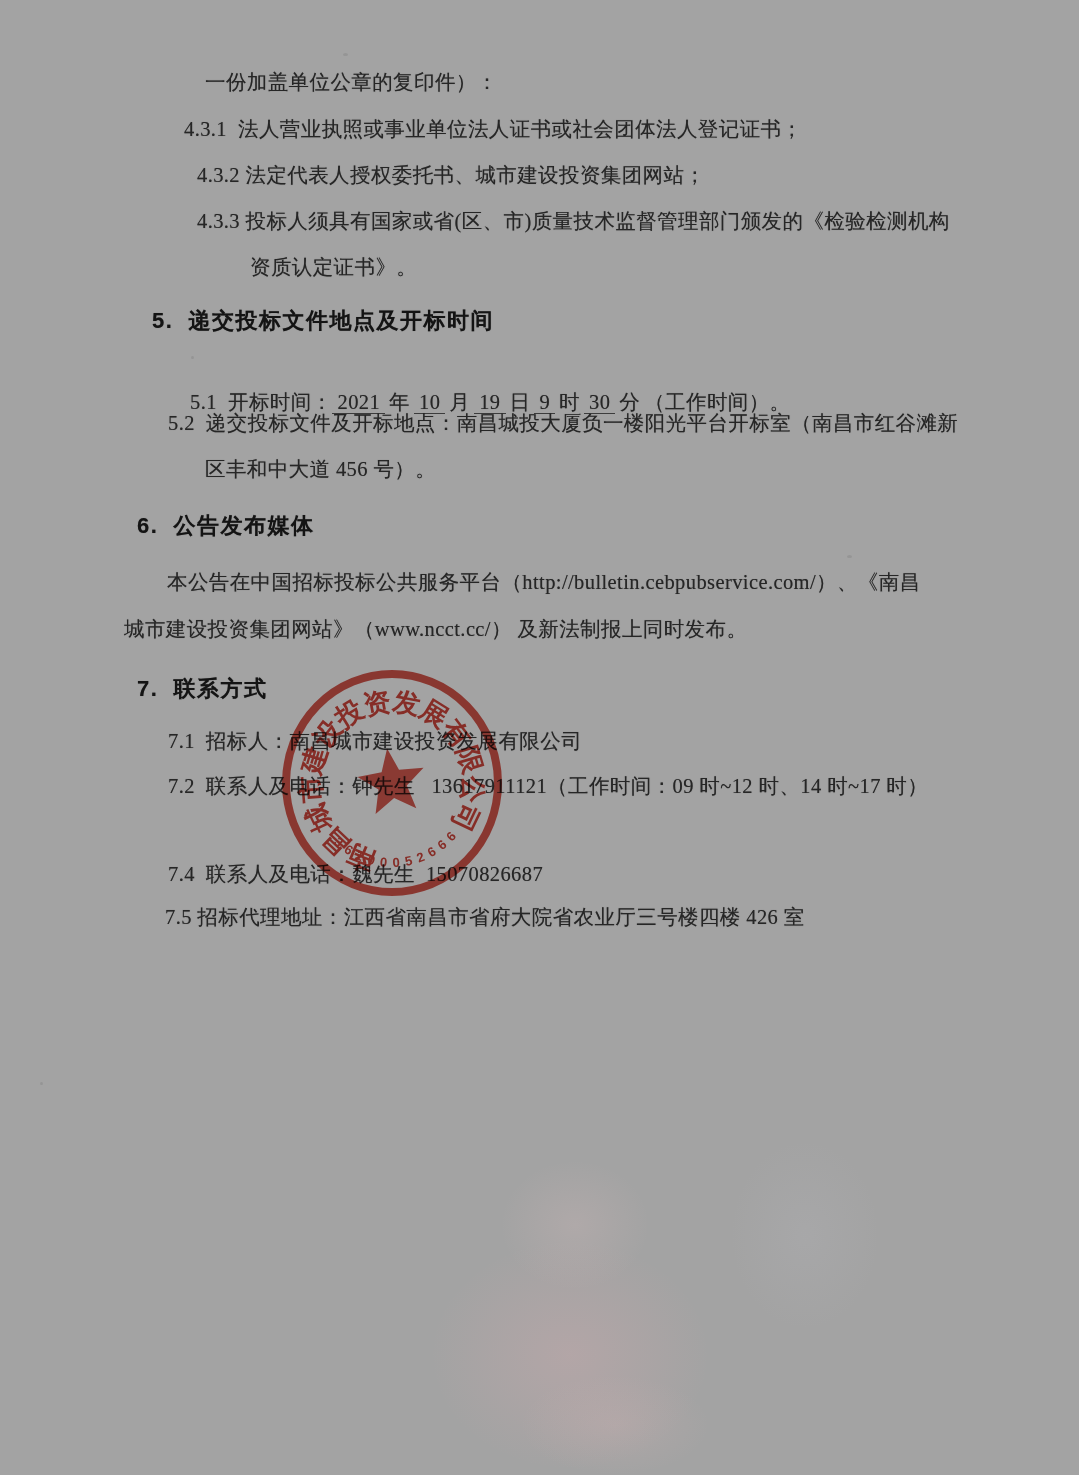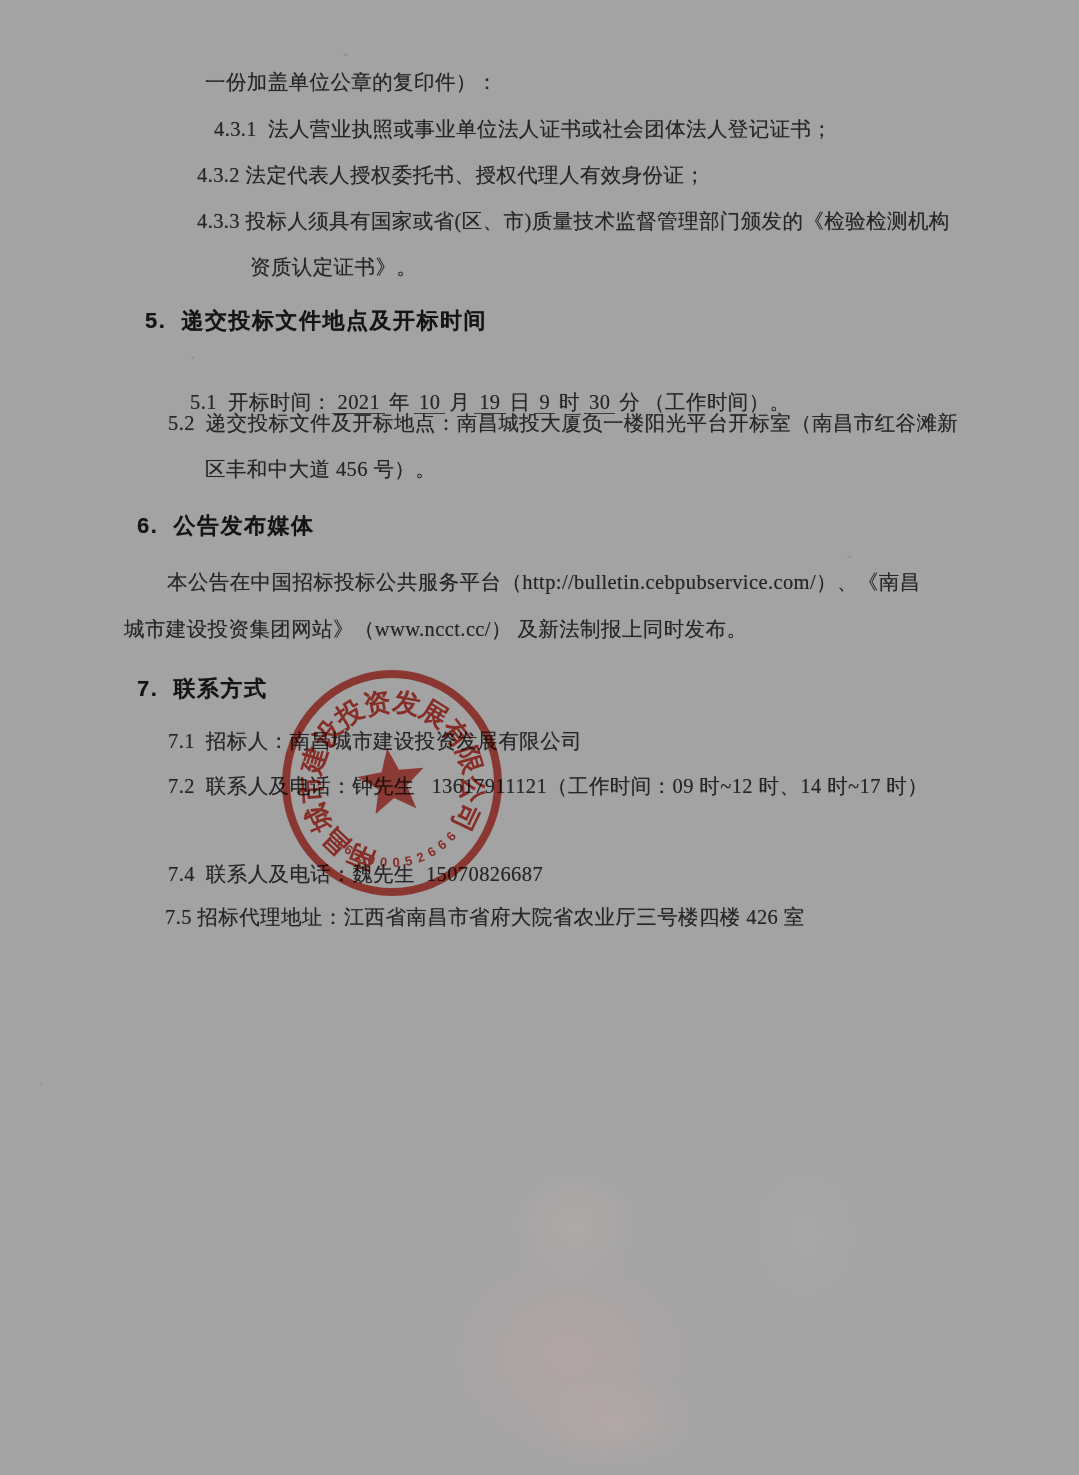--- a/index.html
+++ b/index.html
@@ -40,26 +40,26 @@
   .sm4{left:520px;top:1375px;width:190px;height:100px;
        background:radial-gradient(closest-side,rgba(228,185,185,.18),rgba(228,185,185,0));}
   .speck{position:absolute;background:#8a8a8a;border-radius:50%;opacity:.55;}
 </style>
 </head>
 <body>
 
 <div class="page">
 
   <div class="line" style="left:205px;top:70px">一份加盖单位公章的复印件）：</div>
-  <div class="line" style="left:214px;top:117px">4.3.1  法人营业执照或事业单位法人证书或社会团体法人登记证书；</div>
-  <div class="line" style="left:197px;top:163px">4.3.2 法定代表人授权委托书、授权代理人有效身份证；</div>
+  <div class="line" style="left:184px;top:117px">4.3.1  法人营业执照或事业单位法人证书或社会团体法人登记证书；</div>
+  <div class="line" style="left:197px;top:163px">4.3.2 法定代表人授权委托书、城市建设投资集团网站；</div>
   <div class="line" style="left:197px;top:209px">4.3.3 投标人须具有国家或省(区、市)质量技术监督管理部门颁发的《检验检测机构</div>
   <div class="line" style="left:250px;top:255px">资质认定证书》。</div>
 
-  <div class="heading" style="left:145px;top:307px">5.  递交投标文件地点及开标时间</div>
+  <div class="heading" style="left:152px;top:307px">5.  递交投标文件地点及开标时间</div>
 
   <div class="line" style="left:168px;top:365px">
     <span>5.1  开标时间：</span><span class="u">2021</span><span class="sep">年</span><span class="u">10</span><span class="sep">月</span><span class="u">19</span><span class="sep">日</span><span class="u">9</span><span class="sep">时</span><span class="u">30</span><span class="sep">分</span><span>（工作时间）。</span>
   </div>
 
   <div class="line" style="left:168px;top:411px">5.2  递交投标文件及开标地点：南昌城投大厦负一楼阳光平台开标室（南昌市红谷滩新</div>
   <div class="line" style="left:205px;top:457px">区丰和中大道 456 号）。</div>
 
   <div class="heading" style="left:137px;top:512px">6.  公告发布媒体</div>
   <div class="line" style="left:167px;top:570px">本公告在中国招标投标公共服务平台（http://bulletin.cebpubservice.com/）、《南昌</div>

